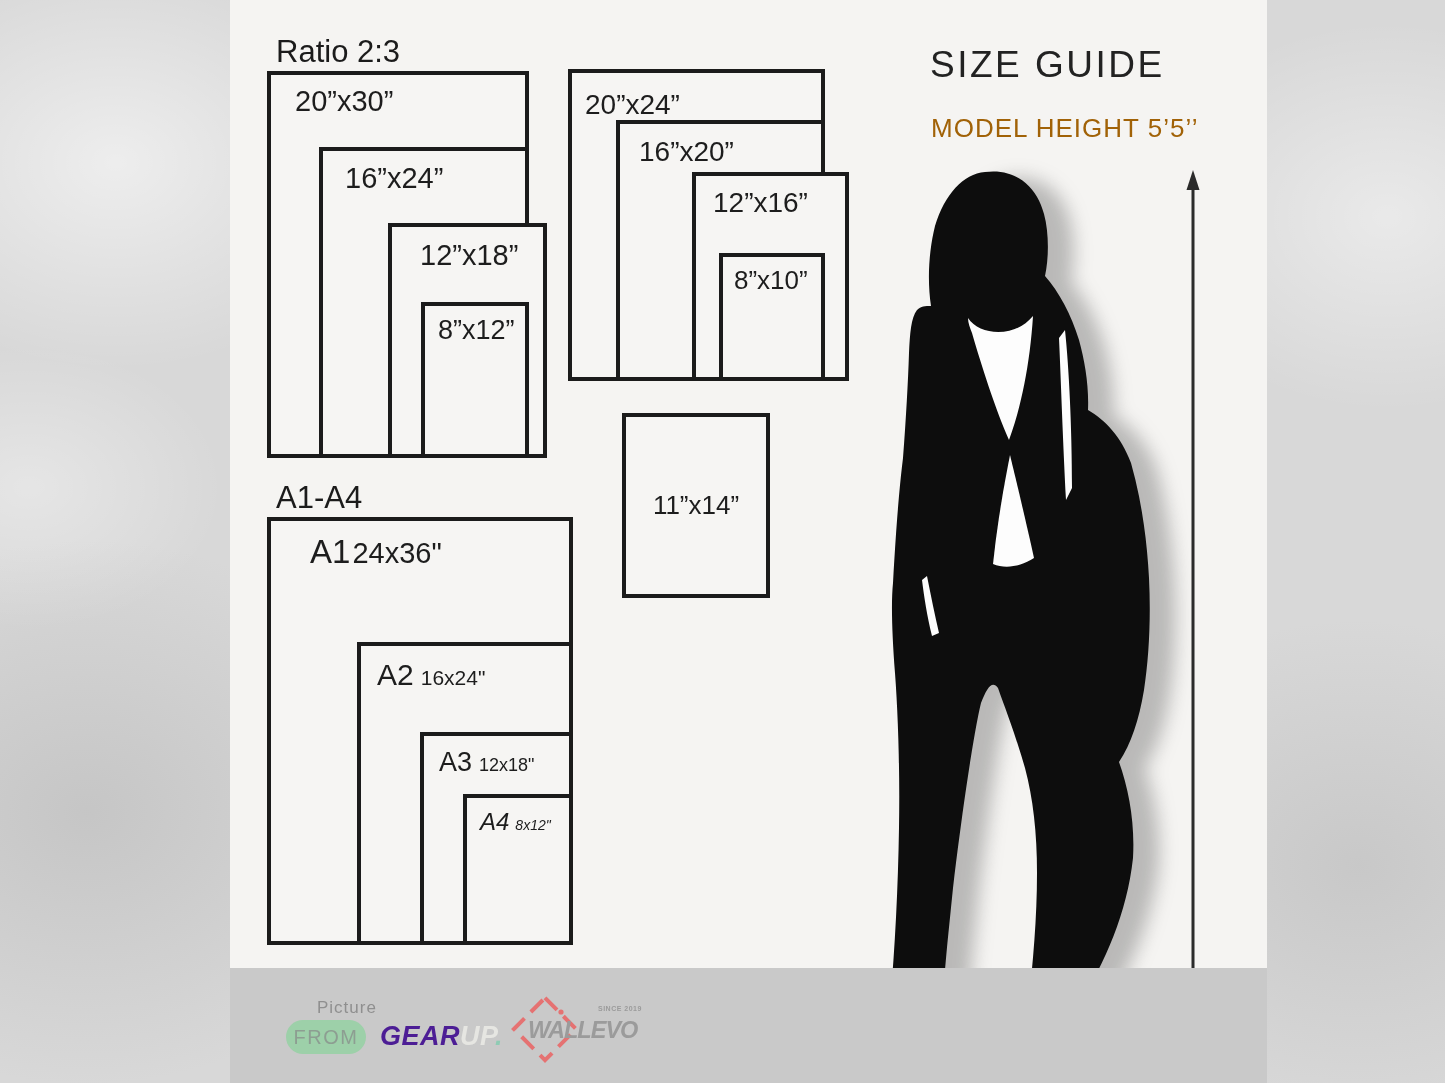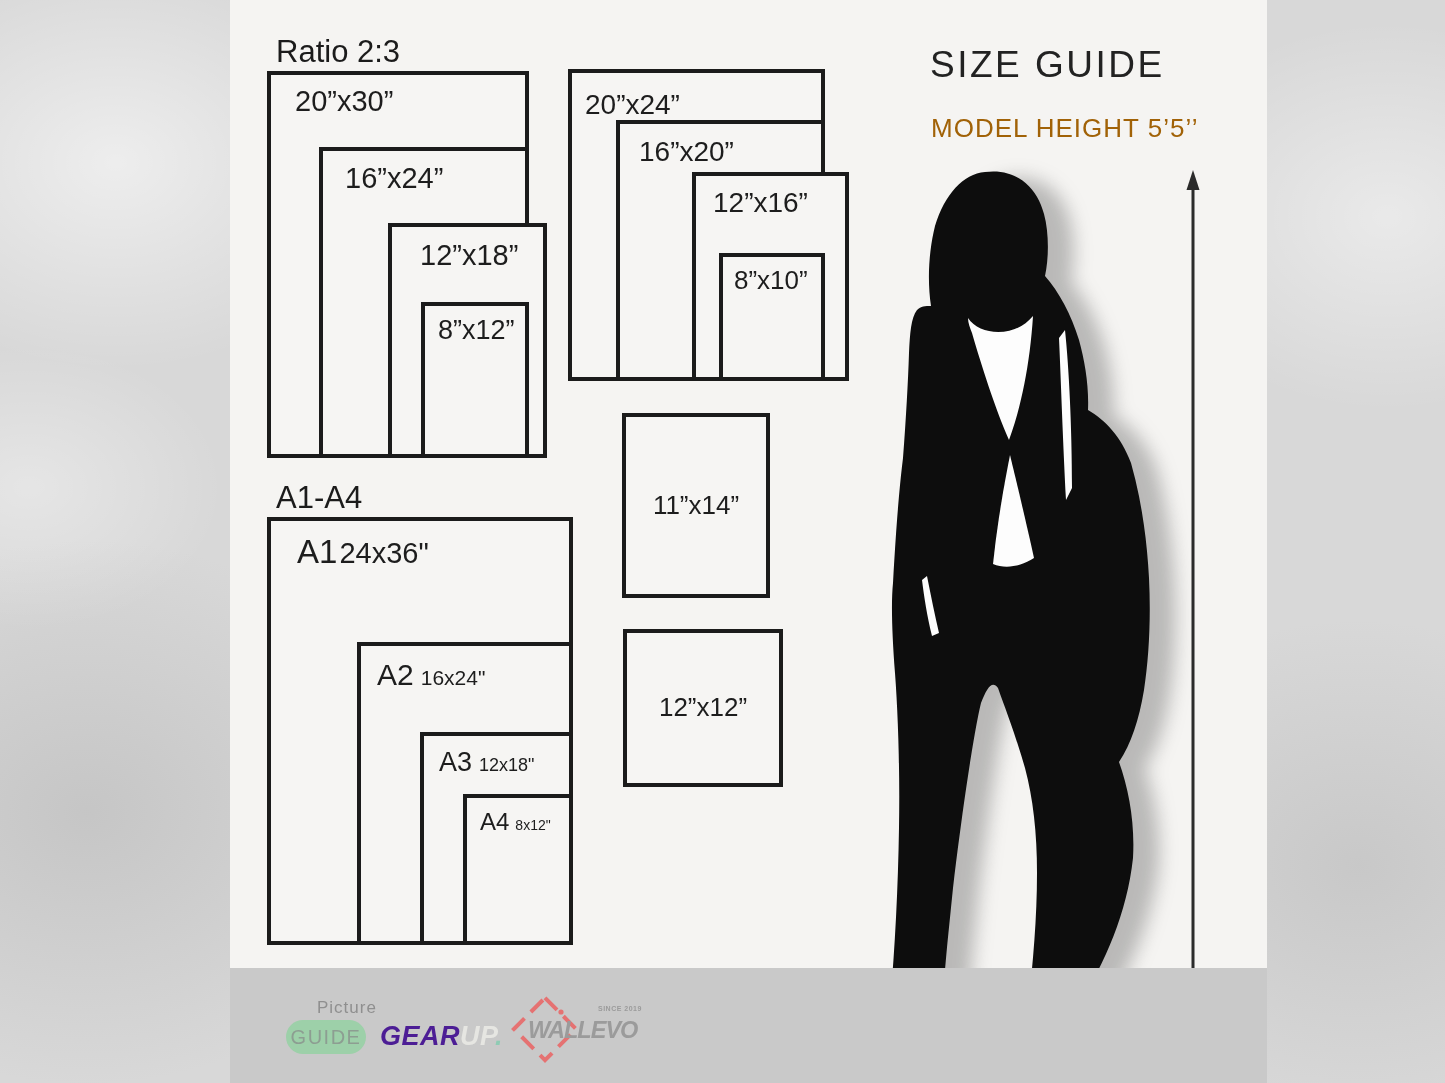--- a/index.html
+++ b/index.html
@@ -59,27 +59,27 @@
   .frame.centered { display:flex; align-items:center; justify-content:center; }
   #fr-11x14 { left:392px; top:413px; width:148px; height:185px; }
   #fr-12x12 { left:393px; top:629px; width:160px; height:158px; }
   .frame.centered .flabel { padding:0; font-size:26px; }
 
   
   .aframe .flabel { display:flex; align-items:baseline; }
   .a-name { color:#1d1d1d; }
   .a-size { color:#1d1d1d; margin-left:5px; }
   #fr-a1 { left:37px;  top:517px; width:306px; height:428px; }
-  #fr-a1 .flabel { padding:12px 0 0 26px; } #fr-a1 .a-name{font-size:33px;} #fr-a1 .a-size{font-size:29px; margin-left:2px;}
+  #fr-a1 .flabel { padding:12px 0 0 26px; } #fr-a1 .a-name{font-size:33px;margin-left:13px;} #fr-a1 .a-size{font-size:29px; margin-left:2px;}
   #fr-a2 { left:127px; top:642px; width:216px; height:303px; }
   #fr-a2 .flabel { padding:12px 0 0 16px; } #fr-a2 .a-name{font-size:30px;} #fr-a2 .a-size{font-size:21px; margin-left:7px;}
   #fr-a3 { left:190px; top:732px; width:153px; height:213px; }
   #fr-a3 .flabel { padding:11px 0 0 15px; } #fr-a3 .a-name{font-size:27px;} #fr-a3 .a-size{font-size:18px; margin-left:7px;}
   #fr-a4 { left:233px; top:794px; width:110px; height:151px; }
-  #fr-a4 .flabel { padding:10px 4px 0 13px; } #fr-a4 .a-name{font-size:24px;} #fr-a4 .a-size{font-size:14px; margin-left:6px;}
+  #fr-a4 .flabel { padding:10px 4px 0 13px;font-style:italic; } #fr-a4 .a-name{font-size:24px;} #fr-a4 .a-size{font-size:14px; margin-left:6px;}
 
   
   #size-guide-title {
     position:absolute; left:700px; top:44px; font-size:37px; letter-spacing:2.5px;
     color:#222; white-space:nowrap;
   }
   #model-height {
     position:absolute; left:701px; top:113px; font-size:26px; letter-spacing:1px;
     color:#a16207; white-space:nowrap;
   }
@@ -149,23 +149,20 @@
     </div>
     <div class="frame" id="fr-12x16">
       <span class="flabel">12”x16”</span>
     </div>
     <div class="frame" id="fr-8x10">
       <span class="flabel">8”x10”</span>
     </div>
 
     <div class="frame centered" id="fr-11x14">
       <span class="flabel">11”x14”</span>
-    </div>
-    <div class="frame centered" id="fr-12x12">
-      <span class="flabel">12”x12”</span>
     </div>
 
     <div class="group-title" id="a-title">A1-A4</div>
     <div class="frame aframe" id="fr-a1">
       <span class="flabel">
         <span class="a-name">A1</span>
         <span class="a-size">24x36"</span>
       </span>
     </div>
     <div class="frame aframe" id="fr-a2">
@@ -240,21 +237,21 @@
 
     <svg id="height-arrow" viewBox="0 0 26 848" xmlns="http://www.w3.org/2000/svg">
       <line x1="13" y1="16" x2="13" y2="832" stroke="#2b2b2b" stroke-width="3"></line>
       <polygon points="13,2 6.5,22 19.5,22" fill="#2b2b2b"></polygon>
       <polygon points="13,846 6.5,826 19.5,826" fill="#2b2b2b"></polygon>
     </svg>
 
     <div class="footer-bar">
       <div class="picture-label">Picture</div>
       <div class="from-pill">
-        <span>GUIDE</span>
+        <span>FROM</span>
       </div>
       <div class="gearup">
         <span class="gear">GEAR</span><span class="up">UP</span><span class="dot">.</span>
       </div>
       <div class="wallevo">
         <svg width="74" height="74" viewBox="0 0 74 74">
           <rect x="15" y="15" width="44" height="44" transform="rotate(45 37 37)" fill="none" stroke="#e57272" stroke-width="4" stroke-dasharray="17 9"></rect>
           <circle cx="53" cy="20" r="2.6" fill="#e57272"></circle>
         </svg>
         <span class="wname">WALLEVO</span>

